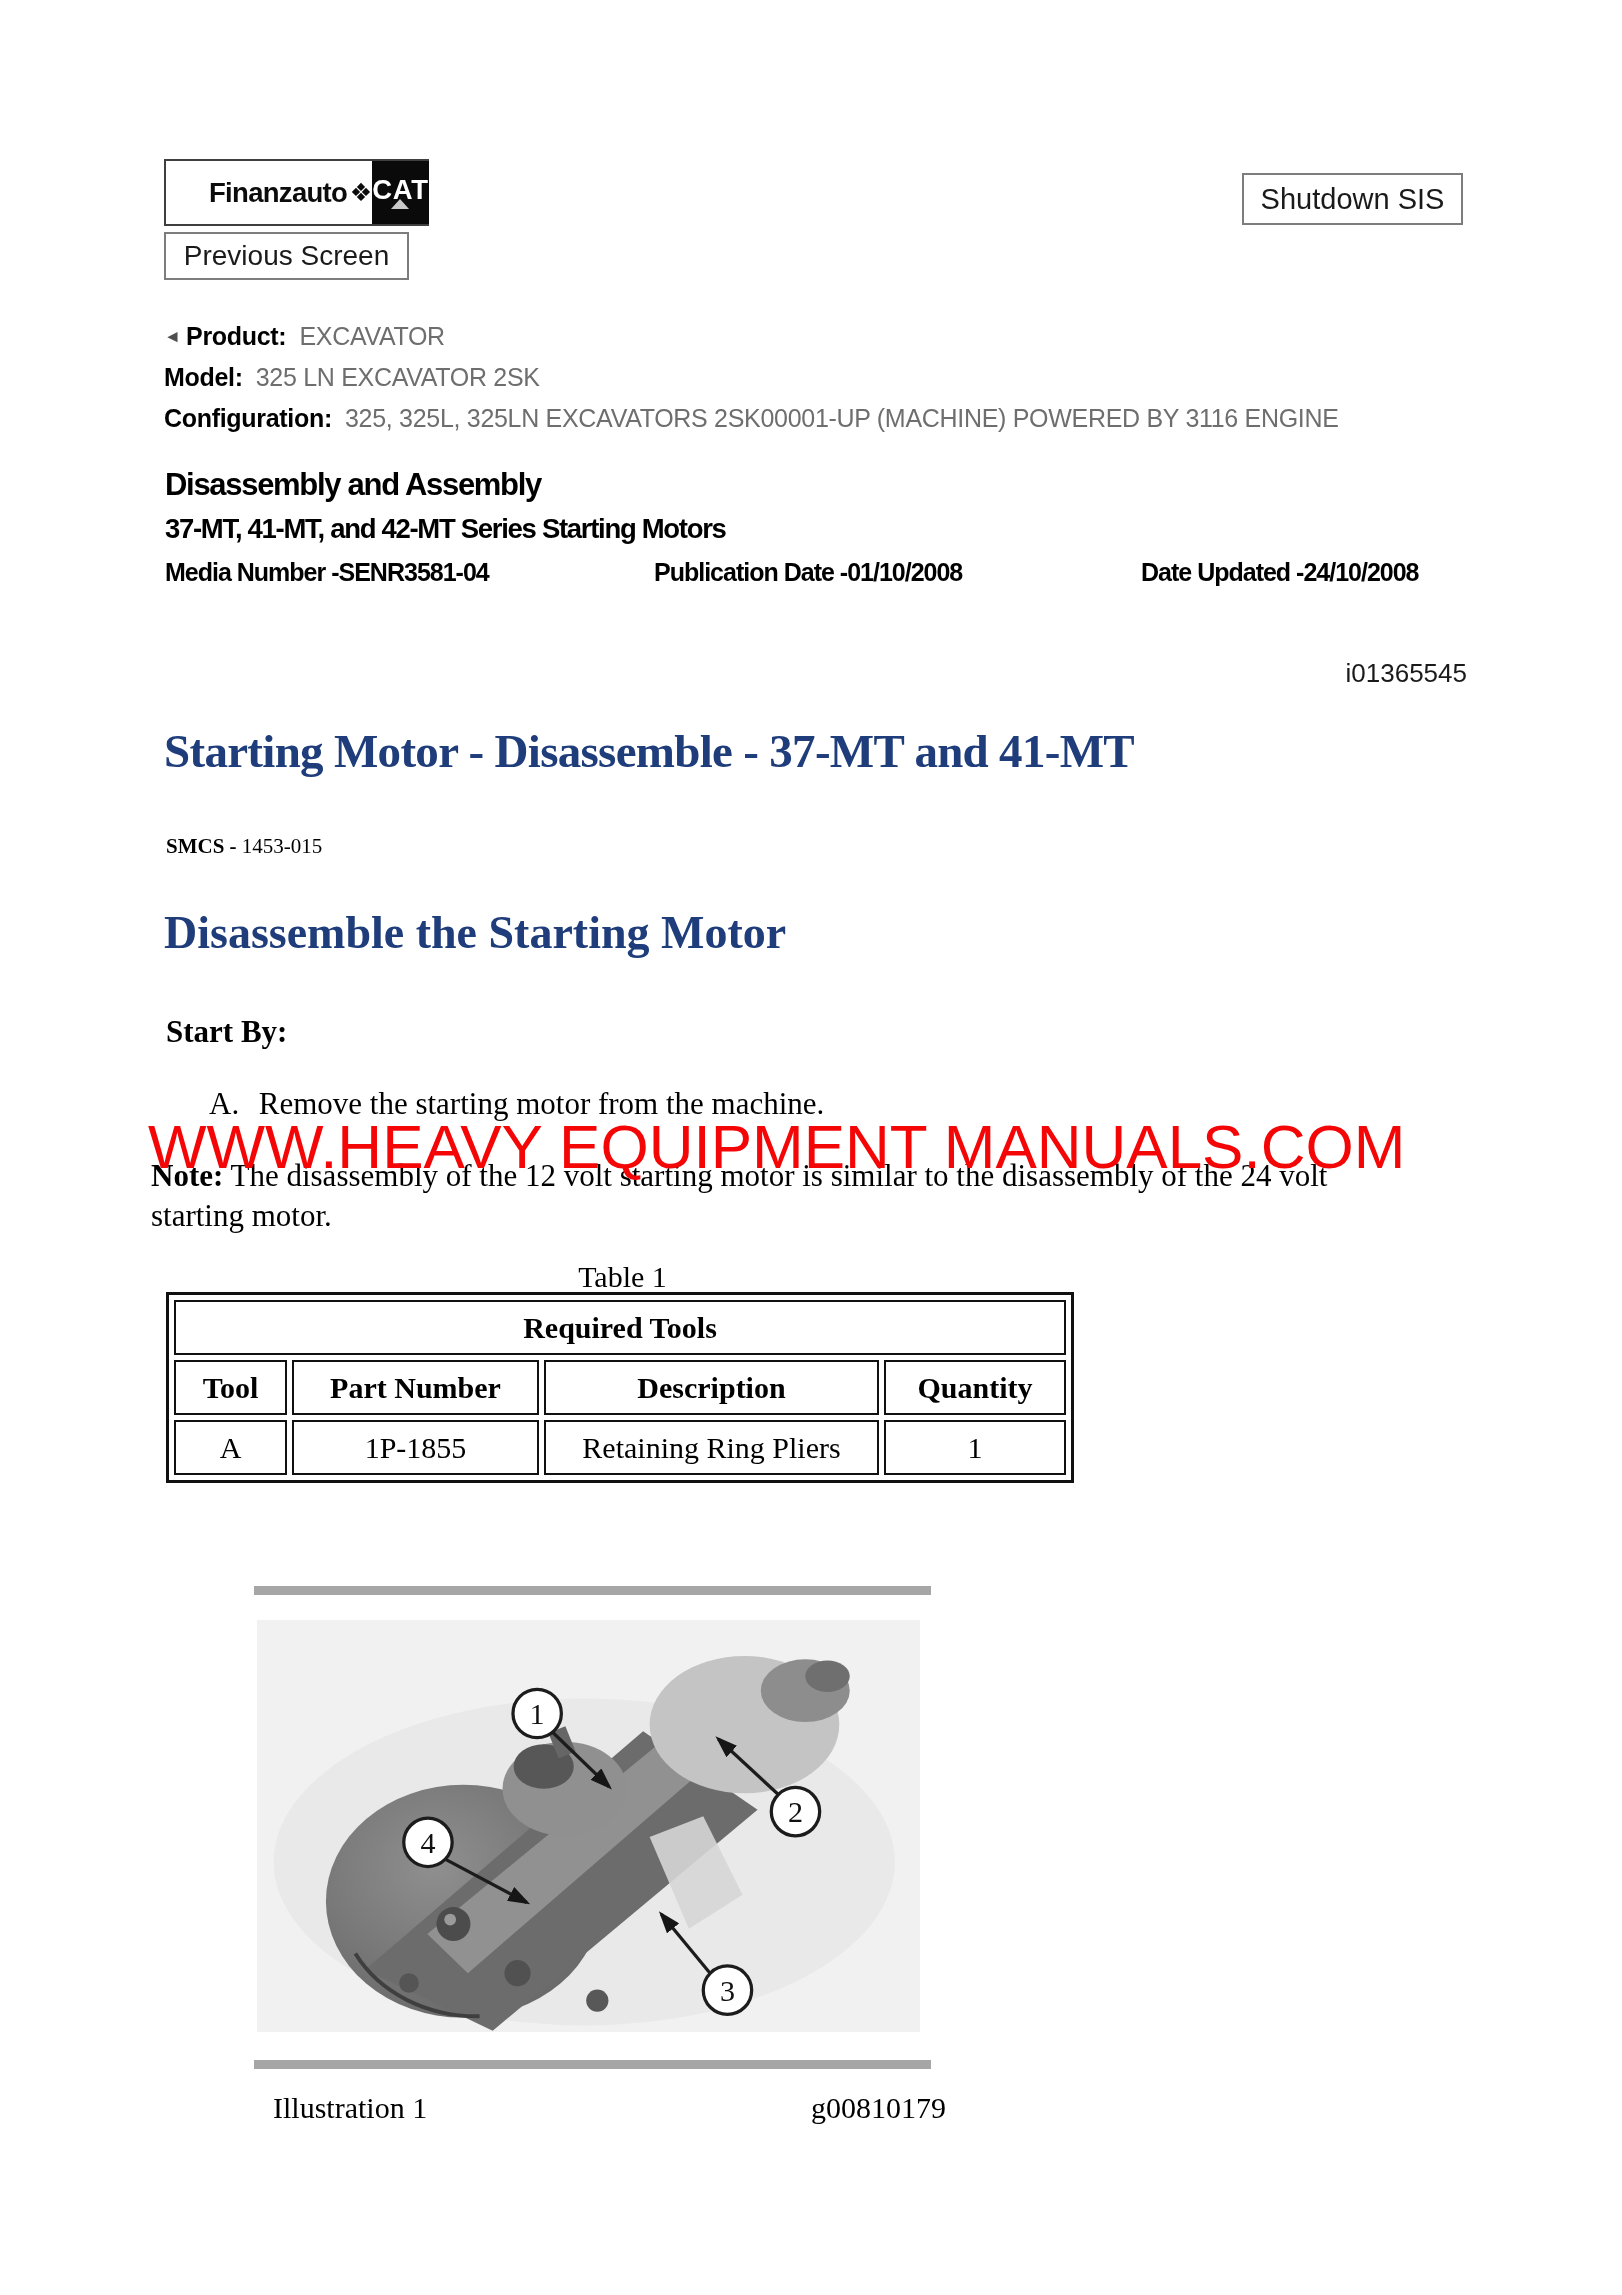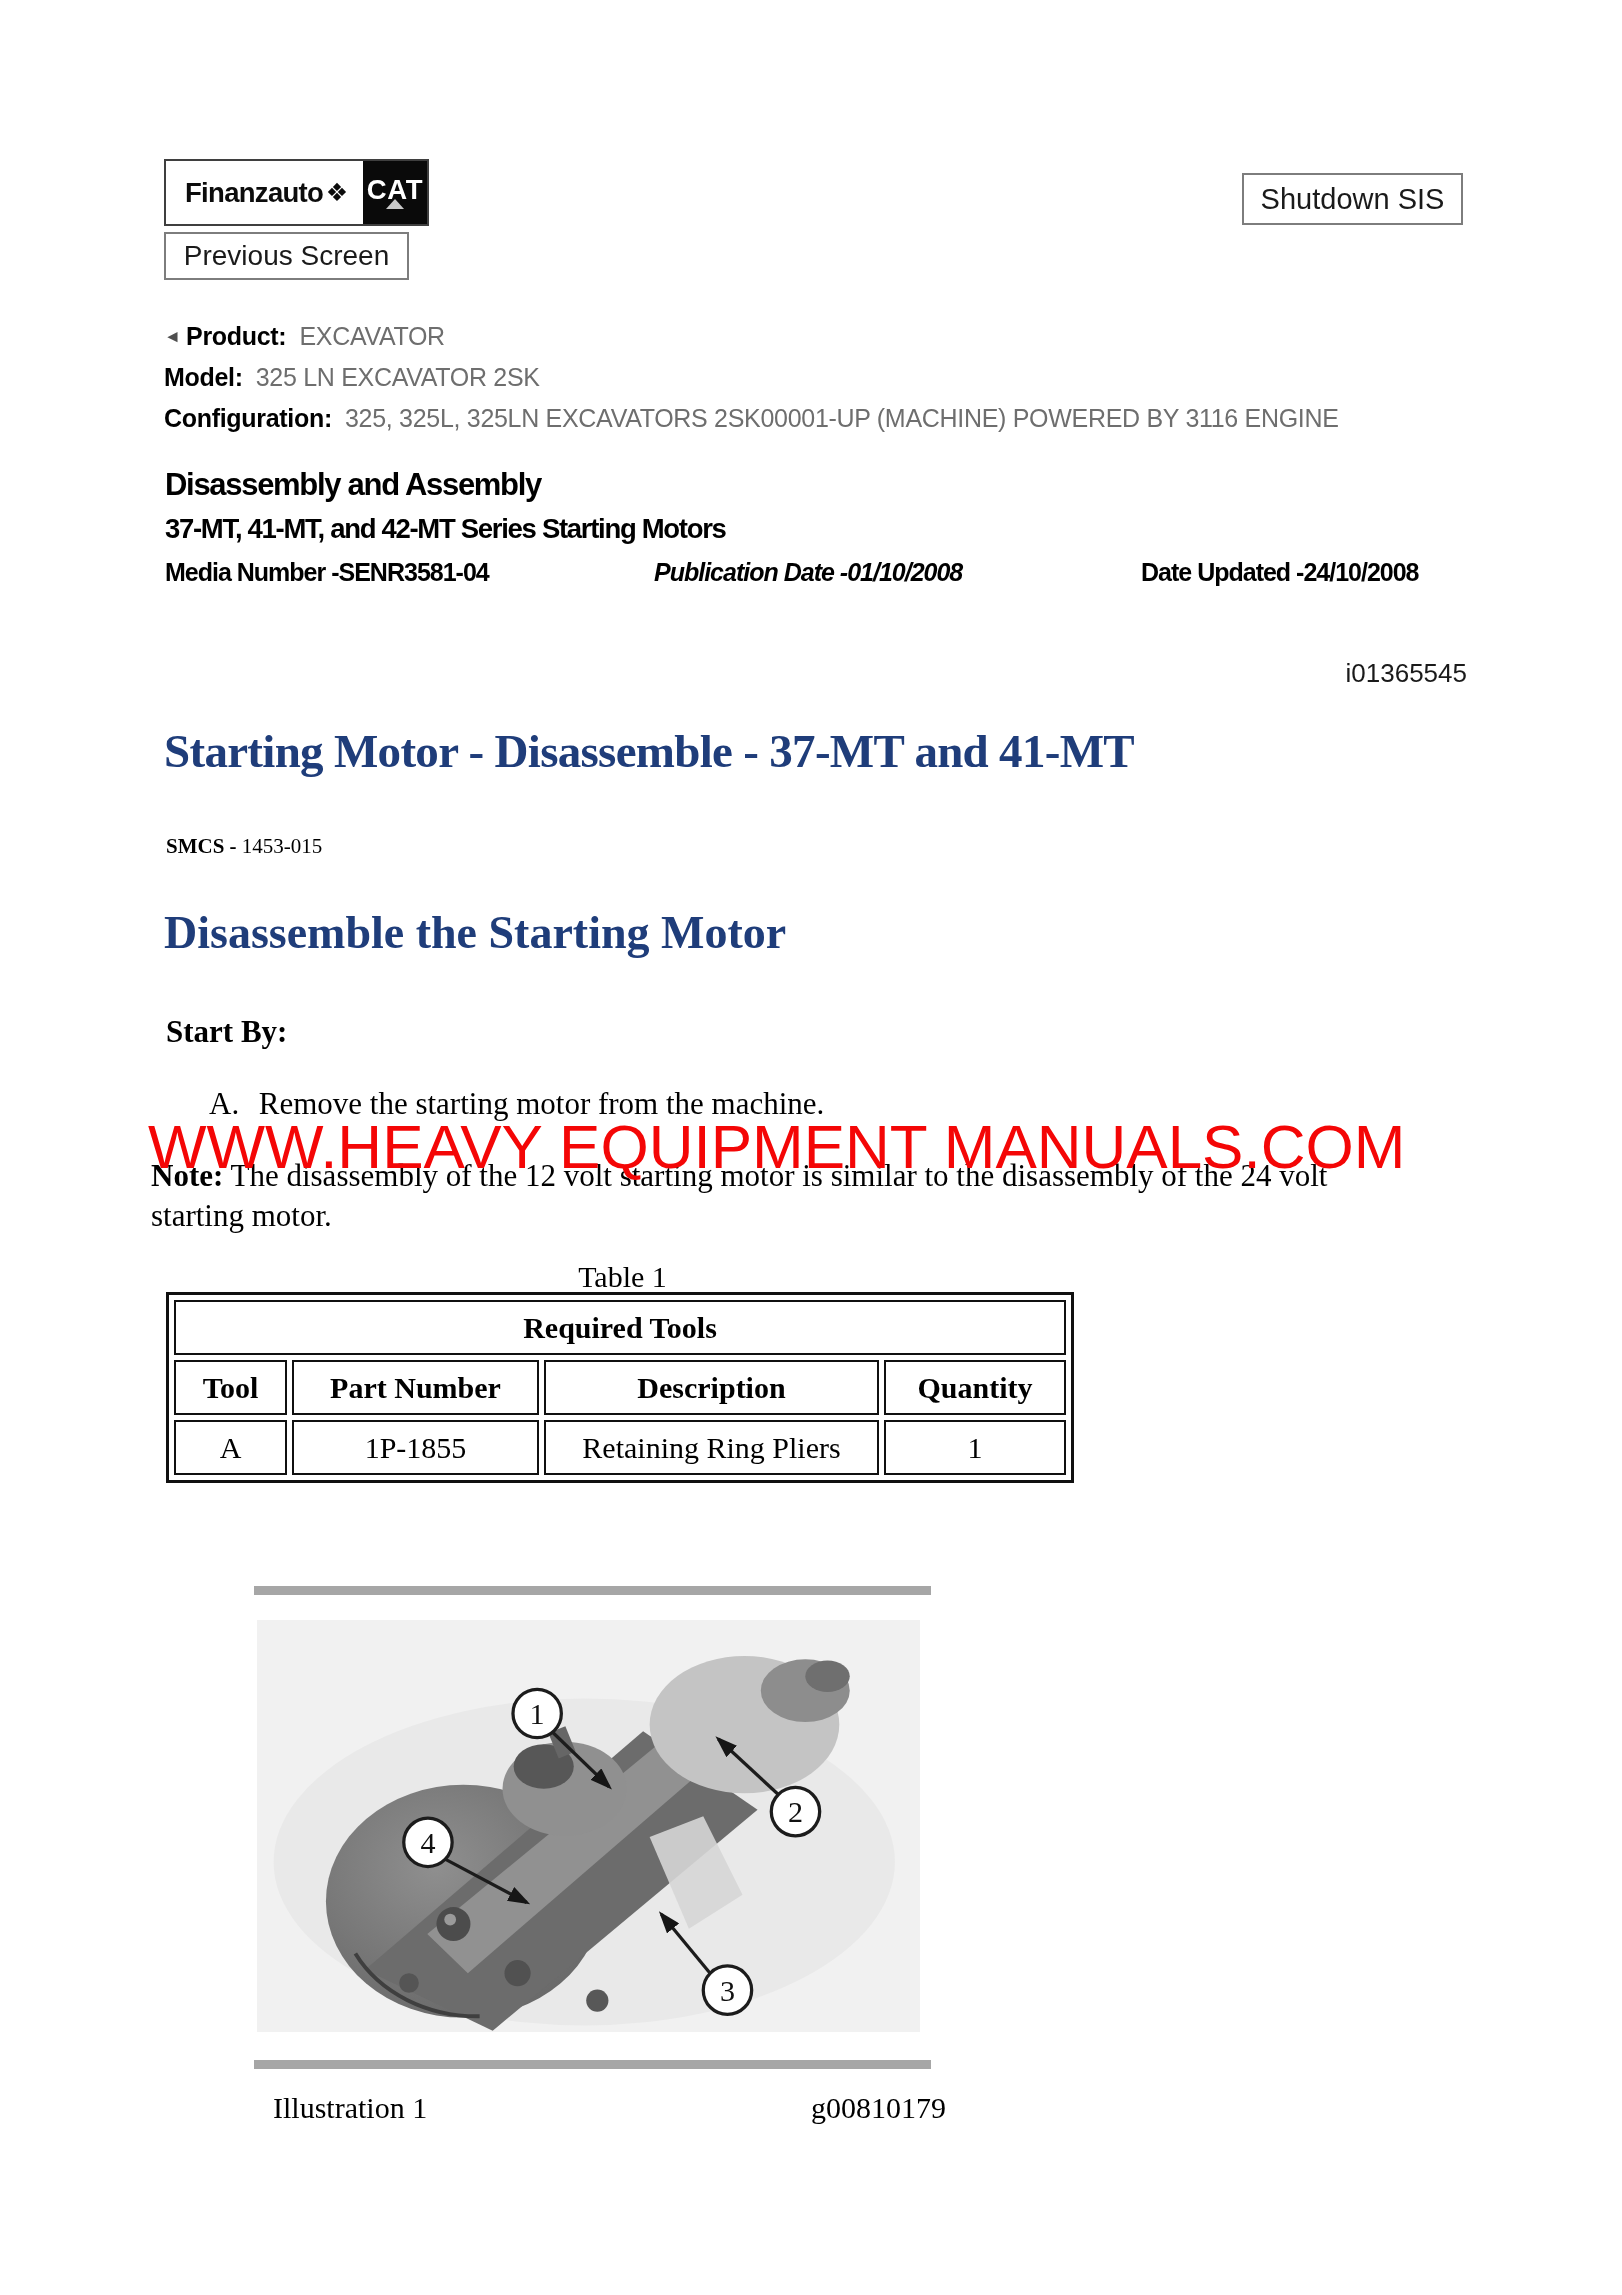--- a/index.html
+++ b/index.html
@@ -13,21 +13,21 @@
     --table-border: #101010;
   }
   html,body{margin:0;padding:0;background:#ffffff;}
   .page{position:relative;width:1623px;height:2295px;background:#fff;overflow:hidden;
         font-family:var(--serif);color:#000;}
   .abs{position:absolute;}
 
   
   .logo-box{left:164px;top:159px;width:265px;height:67px;border:2px solid #3f3f3f;
             background:#fff;display:flex;align-items:center;box-sizing:border-box;}
-  .logo-text{margin-left:19px;font-family:var(--sans);font-weight:bold;font-size:27.5px;
+  .logo-text{margin-left:43px;font-family:var(--sans);font-weight:bold;font-size:27.5px;
              letter-spacing:-0.7px;color:#0c0c0c;white-space:nowrap;}
   .logo-mark{font-size:25px;margin-left:2.6px;color:#0c0c0c;font-family:var(--sans);}
   .cat-box{margin-left:auto;width:64px;align-self:stretch;background:#0a0a0a;color:#fff;
            display:flex;flex-direction:column;align-items:center;justify-content:center;}
   .cat-text{font-family:var(--sans);font-weight:bold;font-size:27.5px;letter-spacing:0.7px;line-height:27.5px;}
   .cat-tri{width:0;height:0;border-left:9.8px solid transparent;border-right:9.8px solid transparent;
            border-bottom:10.5px solid #c9c9c9;margin-top:-3.9px;}
   .sis-title{left:651px;top:165px;font-family:var(--serif);font-weight:bold;font-size:35px;
              letter-spacing:1.3px;color:#050505;white-space:nowrap;}
   .btn{border:2.6px solid var(--btn-border);background:#fff;display:flex;align-items:center;
@@ -40,21 +40,21 @@
   .pi-row{height:41px;display:flex;align-items:baseline;white-space:nowrap;}
   .pi-arrow{font-size:17px;color:#4f4f4f;margin-right:5.2px;position:relative;top:-2.6px;}
   .pi-label{font-weight:bold;color:#000;margin-right:13px;letter-spacing:-0.3px;}
   .pi-value{color:var(--gray-val);letter-spacing:-0.3px;}
 
   
   .sec-title1{left:165px;top:467px;font-family:var(--sans);font-weight:bold;font-size:31px;letter-spacing:-1.3px;}
   .sec-title2{left:165px;top:513px;font-family:var(--sans);font-weight:bold;font-size:27.5px;letter-spacing:-1.3px;}
   .meta{top:558px;font-family:var(--sans);font-weight:bold;font-size:25px;letter-spacing:-1px;white-space:nowrap;}
   .meta-media{left:165px;}
-  .meta-pub{left:654px;font-style:italic;}
+  .meta-pub{left:654px;}
   .meta-upd{left:1141px;}
   .doc-id{left:1328px;top:658px;width:139px;text-align:right;font-family:var(--sans);font-size:26px;color:#1a1a1a;}
 
   
   .h1{left:164px;top:724px;font-weight:bold;font-size:47px;color:var(--blue);letter-spacing:-0.7px;white-space:nowrap;}
   .smcs{left:166px;top:834px;font-size:21px;white-space:nowrap;}
   .smcs .b{font-weight:bold;}
   .h2{left:164px;top:906px;font-weight:bold;font-size:46px;color:var(--blue);white-space:nowrap;}
   .start-by{left:166px;top:1014px;font-weight:bold;font-size:31px;}
   .step{left:209px;top:1086px;font-size:31px;display:flex;white-space:nowrap;}

